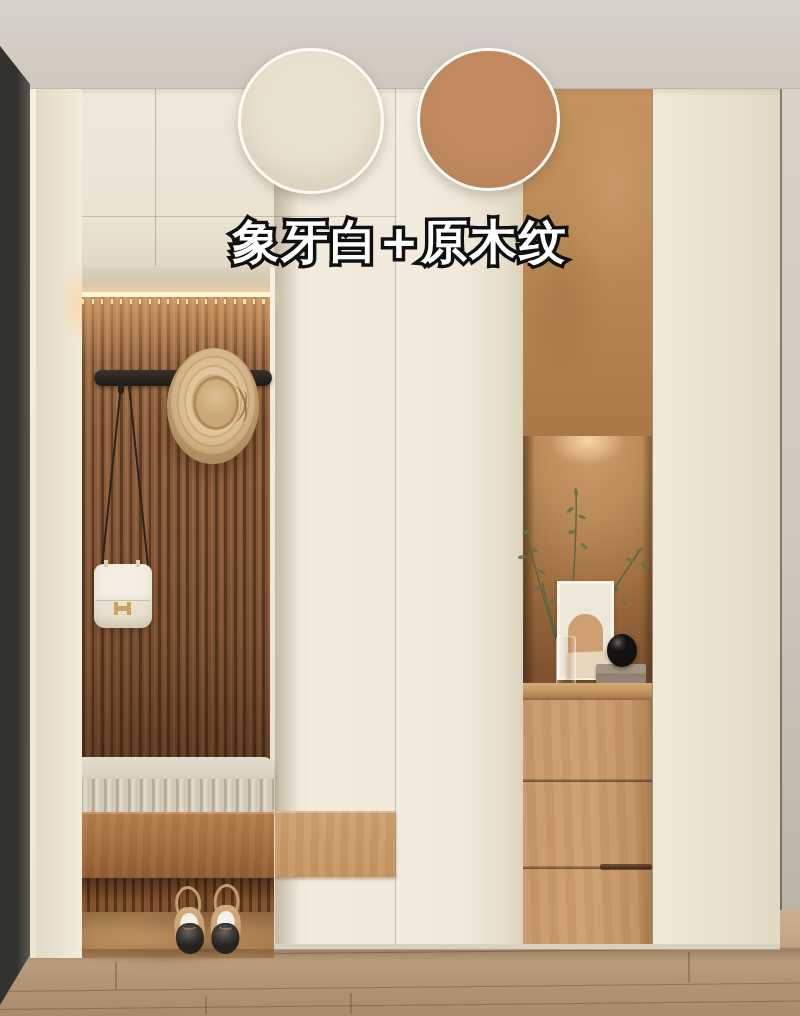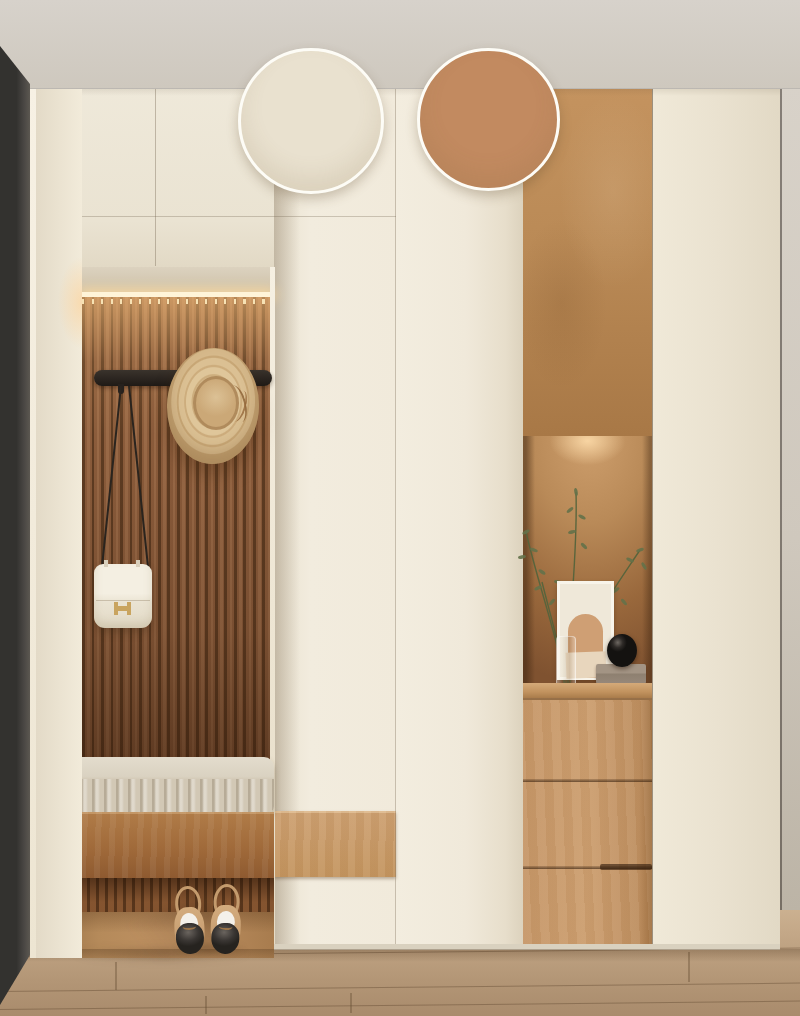--- a/index.html
+++ b/index.html
@@ -236,14 +236,15 @@
     <div class="strap"></div>
     <div class="body"></div>
     <div class="insole"></div>
     <div class="toe"></div>
     <div class="bow"></div>
   </div>
 
   <div class="swatch" style="left: 238px; top: 48px; width: 140px; height: 140px; background: rgb(233, 225, 207);"></div>
   <div class="swatch" style="left: 417px; top: 48px; width: 137px; height: 137px; background: rgb(194, 138, 96);"></div>
 
+  <div class="title">象牙白+原木纹</div>
 
 </div>
 
 </body></html>

